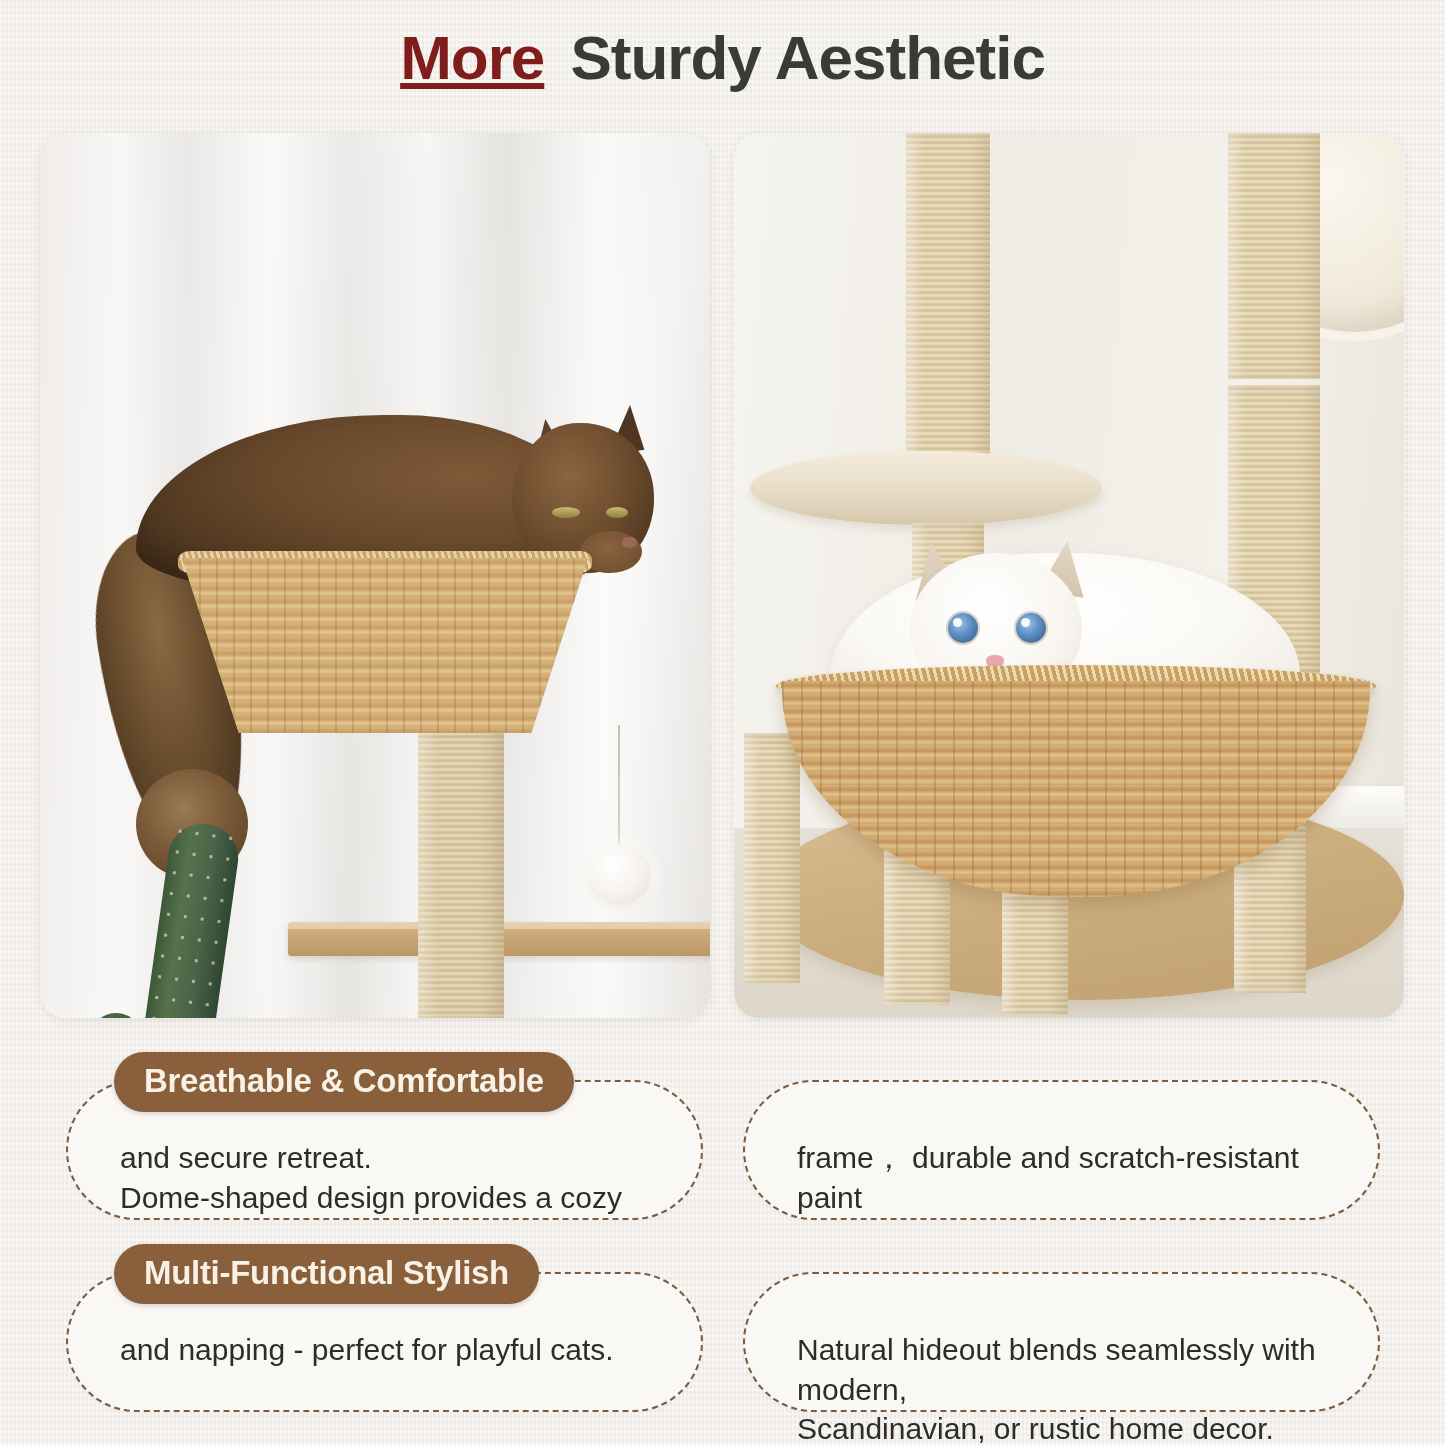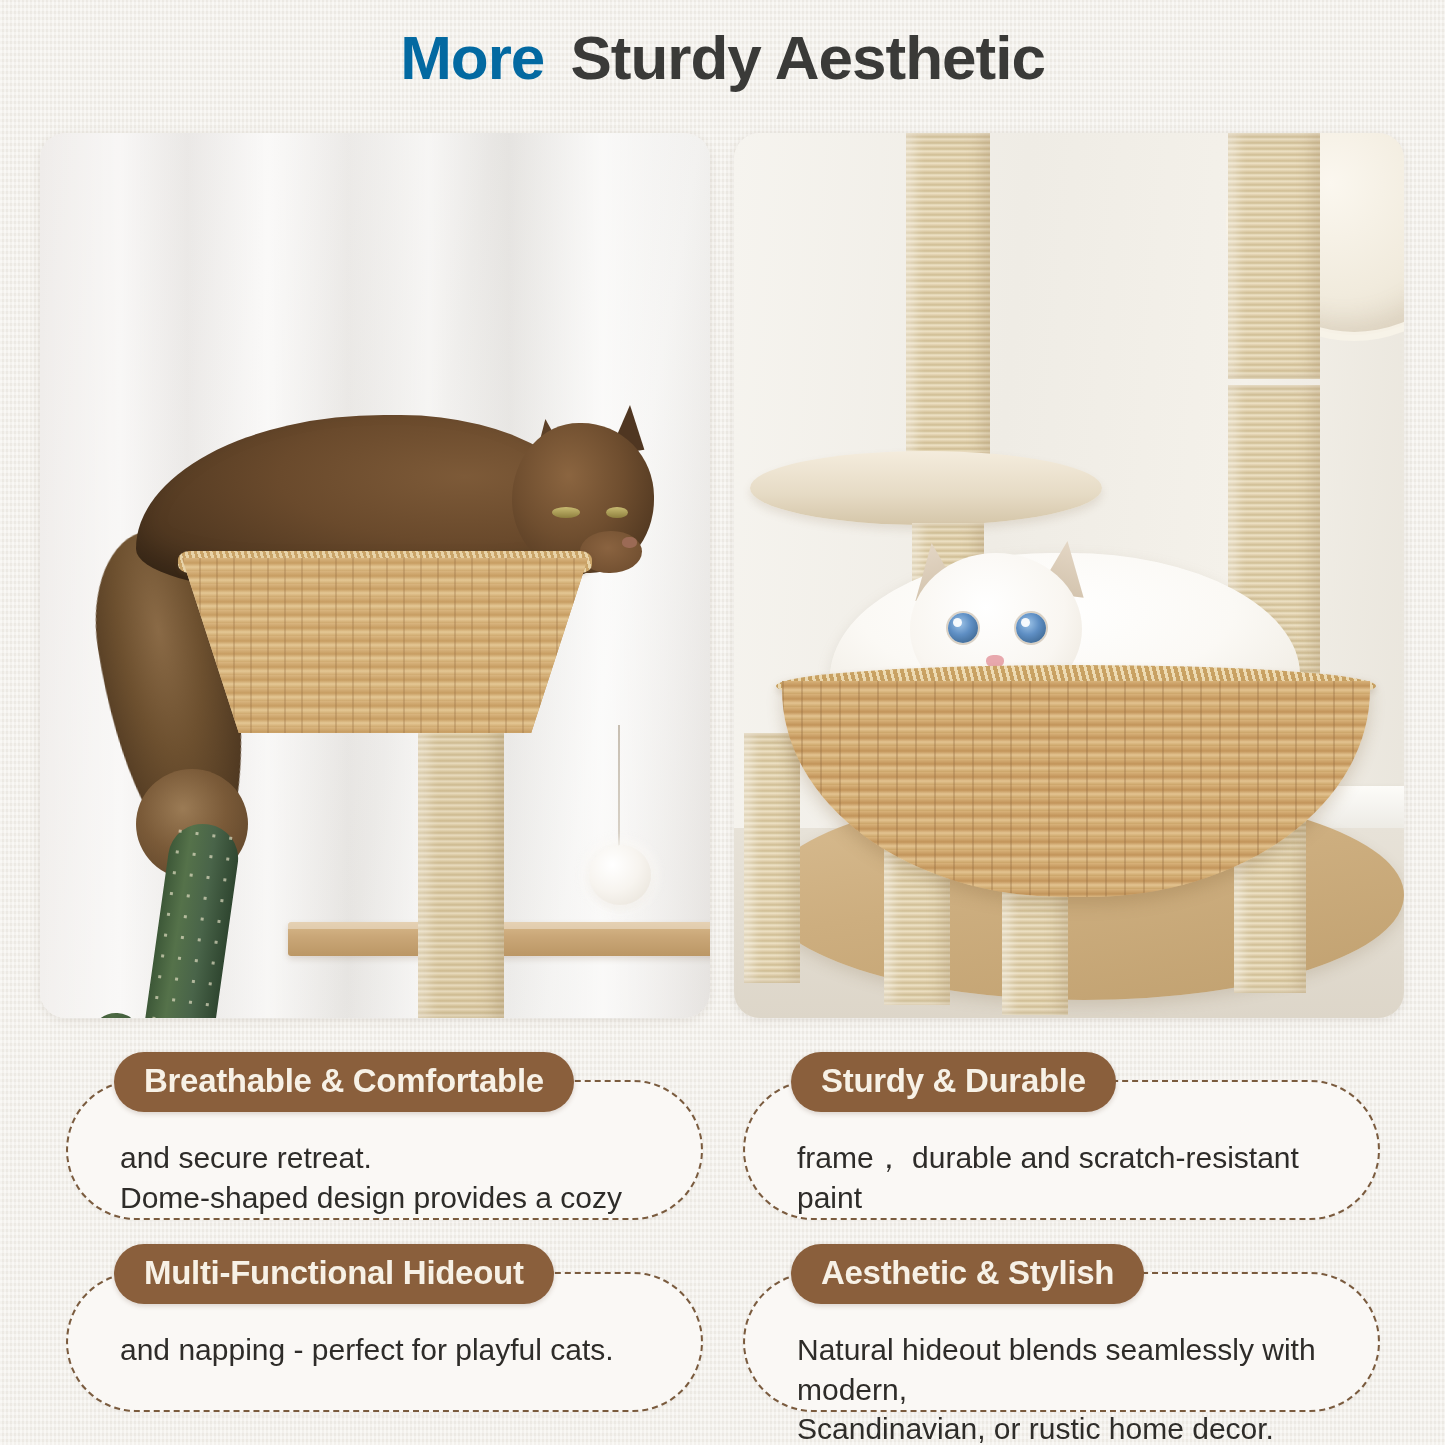--- a/index.html
+++ b/index.html
@@ -28,21 +28,21 @@
     position: absolute;
     top: 22px;
     left: 0;
     width: 100%;
     text-align: center;
     font-size: 62px;
     font-weight: 700;
     letter-spacing: -1px;
     white-space: nowrap;
   }
-  .title .accent { color: #0369a1; }
+  .title .accent { color: #7f1d1d; text-decoration: underline; }
   .title .main   { color: #3a3a38; margin-left: 10px; }
 
   
   .photos {
     position: absolute;
     top: 133px;
     left: 40px;
     width: 1365px;
     height: 885px;
     display: flex;
@@ -521,36 +521,34 @@
     <div class="feature-card"></div>
     <div class="feature-badge">Breathable &amp; Comfortable</div>
     <div class="feature-text">
       <span class="line">and secure retreat.</span>
       <span class="line">Dome-shaped design provides a cozy</span>
     </div>
   </div>
 
   <div class="feature">
     <div class="feature-card"></div>
-    <div class="feature-badge">Sturdy &amp; Durable</div>
     <div class="feature-text">
       <span class="line">frame，  durable and scratch-resistant paint</span>
     </div>
   </div>
 
   <div class="feature">
     <div class="feature-card"></div>
-    <div class="feature-badge">Multi-Functional Hideout</div>
+    <div class="feature-badge">Multi-Functional Stylish</div>
     <div class="feature-text">
       <span class="line">and napping - perfect for playful cats.</span>
     </div>
   </div>
 
   <div class="feature">
     <div class="feature-card"></div>
-    <div class="feature-badge">Aesthetic &amp; Stylish</div>
     <div class="feature-text">
       <span class="line">Natural hideout blends seamlessly with modern,</span>
       <span class="line">Scandinavian, or rustic home decor.</span>
     </div>
   </div>
 
 </div>
 
 </body></html>

